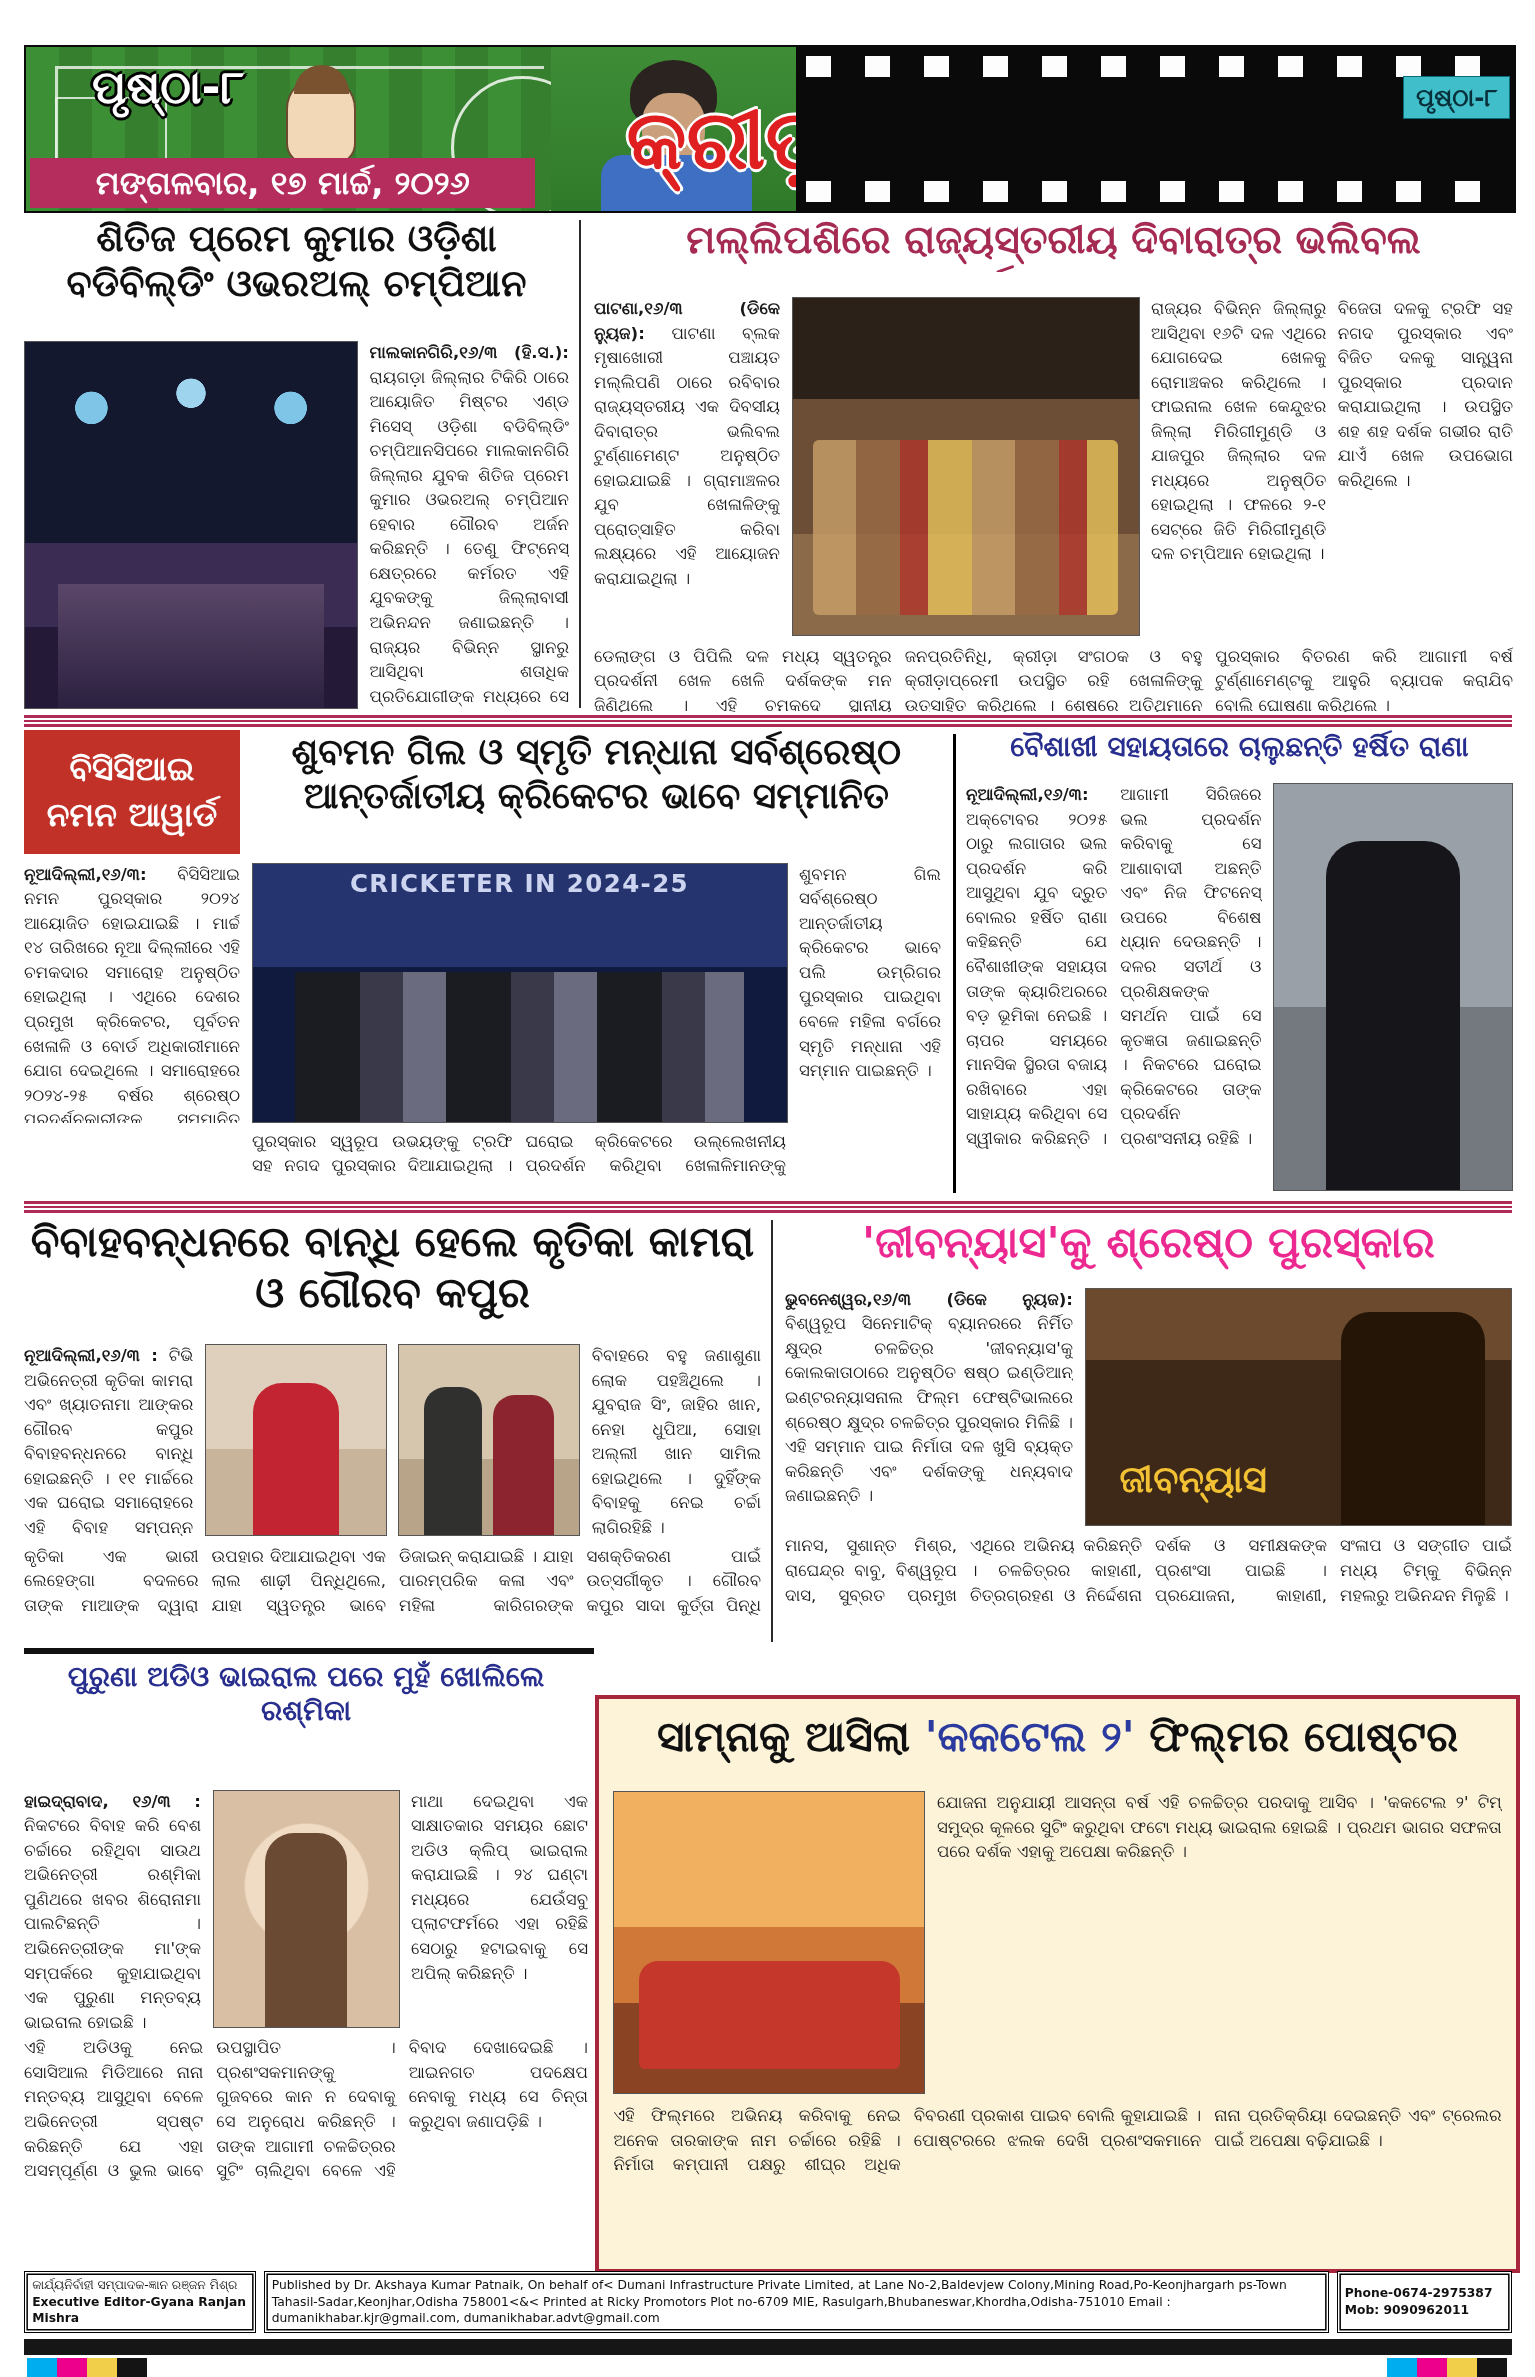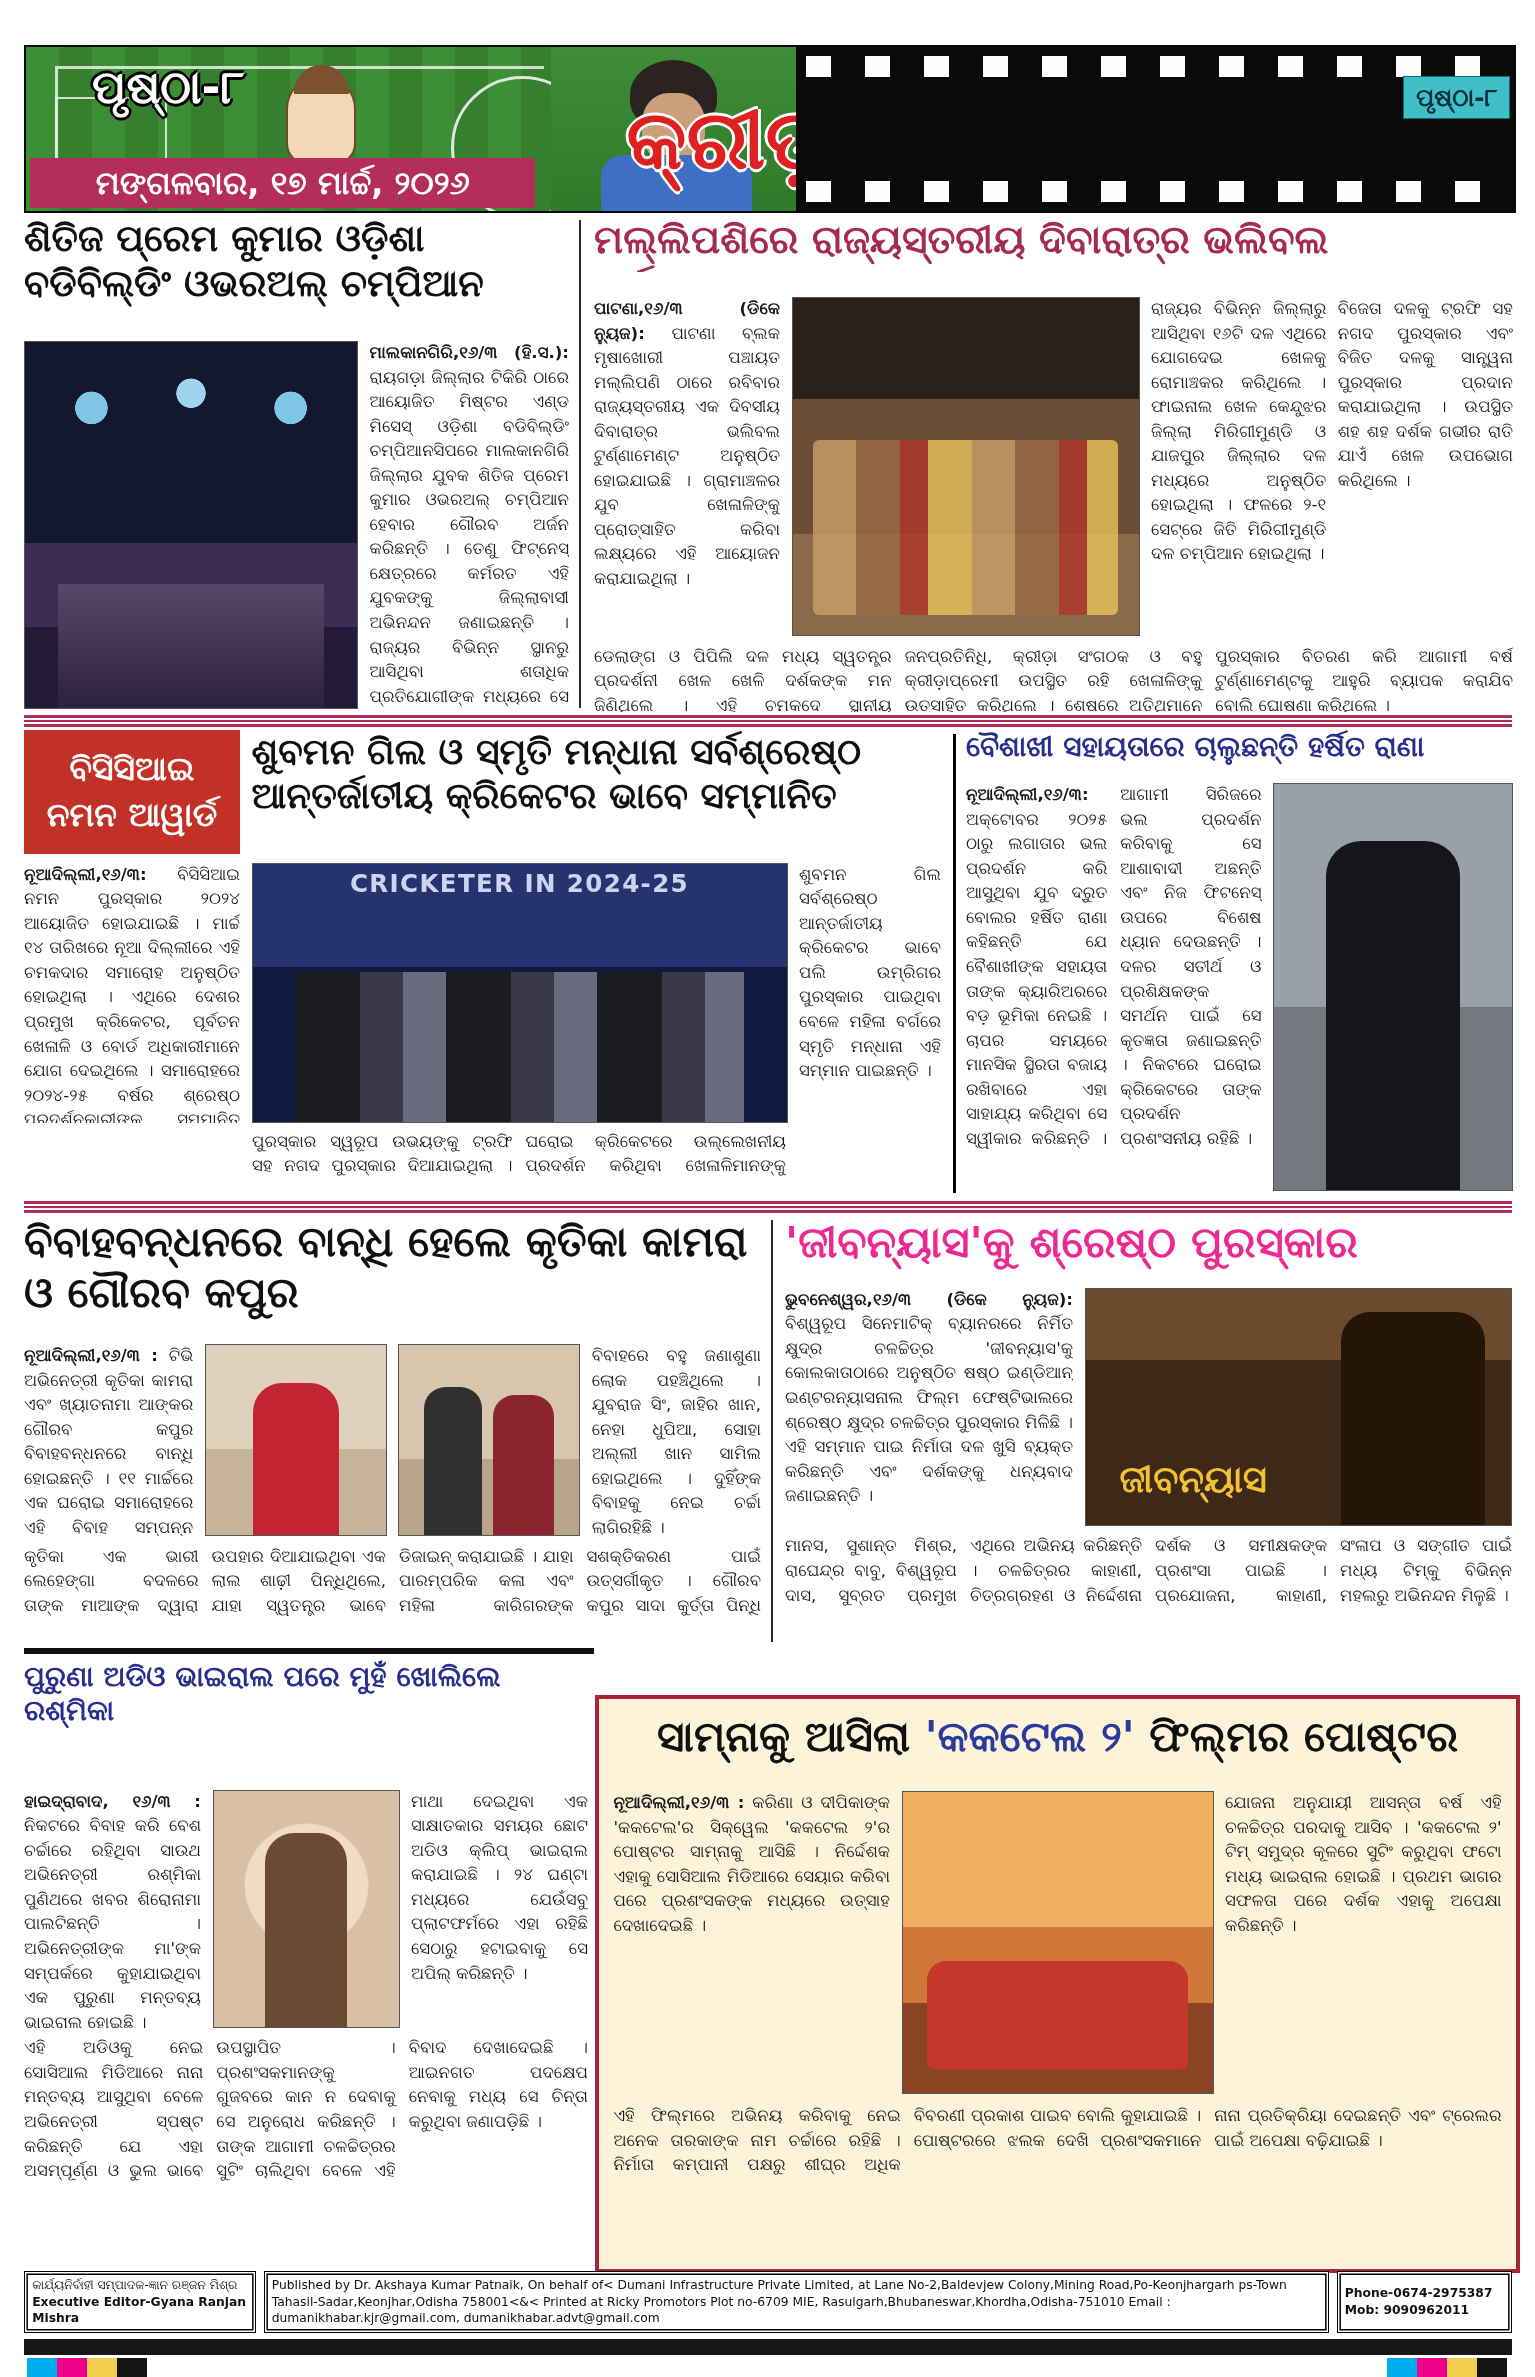--- a/index.html
+++ b/index.html
@@ -36,21 +36,21 @@
                 color:#e02020;font-size:61px;font-weight:bold;margin-left:50px;}
   .celeb{flex:0 0 166px;border:1.4px solid #222;}
   .celeb.c1{background:linear-gradient(180deg,#caa5d8 0 30%,#e9d6ef 30% 55%,#c79ab8 55% 100%);}
   .celeb.c2{background:linear-gradient(180deg,#e8d8c8 0 35%,#d8b698 35% 60%,#a87858 60% 100%);}
   .page-tag-right{position:absolute;right:4.3px;top:29px;background:#40bfca;color:#08303a;font-weight:bold;
                   font-size:24.5px;padding:5.8px 11.5px;border:1.4px solid #0a6c78;}
 
   
   .band{position:absolute;left:24px;width:1488px;}
   article{position:absolute;top:0;overflow:hidden;}
-  .hl{font-weight:bold;line-height:1.22;margin:0;overflow:hidden;}
+  .hl{font-weight:bold;text-align:center;line-height:1.22;margin:0;overflow:hidden;}
   .hl.black{color:#101010;}
   .hl.crimson{color:#a62b52;}
   .hl.blue{color:#272e8d;}
   .hl.pink{color:#ec2990;}
   .txt{font-size:16.6px;line-height:1.48;text-align:justify;overflow:hidden;color:#191919;}
   .txt strong{font-weight:bold;}
   .row{display:flex;gap:11.5px;}
   .cols2{column-count:2;column-gap:13px;}
   .cols3{column-count:3;column-gap:13px;}
   .cols4{column-count:4;column-gap:13px;}
@@ -253,24 +253,20 @@
         <div class="txt" style="flex:1">ମାଥା ଦେଇଥିବା ଏକ ସାକ୍ଷାତକାର ସମୟର ଛୋଟ ଅଡିଓ କ୍ଲିପ୍ ଭାଇରାଲ କରାଯାଇଛି । ୨୪ ଘଣ୍ଟା ମଧ୍ୟରେ ଯେଉଁସବୁ ପ୍ଲାଟଫର୍ମରେ ଏହା ରହିଛି ସେଠାରୁ ହଟାଇବାକୁ ସେ ଅପିଲ୍ କରିଛନ୍ତି ।</div>
       </div>
       <div class="txt cols3" style="height:216px;margin-top:8.7px">ଏହି ଅଡିଓକୁ ନେଇ ସୋସିଆଲ ମିଡିଆରେ ନାନା ମନ୍ତବ୍ୟ ଆସୁଥିବା ବେଳେ ଅଭିନେତ୍ରୀ ସ୍ପଷ୍ଟ କରିଛନ୍ତି ଯେ ଏହା ଅସମ୍ପୂର୍ଣ୍ଣ ଓ ଭୁଲ ଭାବେ ଉପସ୍ଥାପିତ । ପ୍ରଶଂସକମାନଙ୍କୁ ଗୁଜବରେ କାନ ନ ଦେବାକୁ ସେ ଅନୁରୋଧ କରିଛନ୍ତି । ତାଙ୍କ ଆଗାମୀ ଚଳଚ୍ଚିତ୍ରର ସୁଟିଂ ଚାଲିଥିବା ବେଳେ ଏହି ବିବାଦ ଦେଖାଦେଇଛି । ଆଇନଗତ ପଦକ୍ଷେପ ନେବାକୁ ମଧ୍ୟ ସେ ଚିନ୍ତା କରୁଥିବା ଜଣାପଡ଼ିଛି ।</div>
     </article>
 
     <div class="cream-box" style="left:571px;top:35px;width:917px;height:570px">
       <h1 class="hl-mix" style="font-size:42px;height:69px;margin:13px 14.4px 0">
         <span>ସାମ୍ନାକୁ ଆସିଲା </span><span class="film">'କକଟେଲ ୨'</span><span> ଫିଲ୍ମର ପୋଷ୍ଟର</span>
       </h1>
       <div class="row" style="height:303px;margin:10px 14.4px 0">
-        <div class="txt" style="flex:1">
-          <strong>ନୂଆଦିଲ୍ଲୀ,୧୬/୩ :</strong>
-          <span>କରିଣା ଓ ଦୀପିକାଙ୍କ 'କକଟେଲ'ର ସିକ୍ୱେଲ 'କକଟେଲ ୨'ର ପୋଷ୍ଟର ସାମ୍ନାକୁ ଆସିଛି । ନିର୍ଦ୍ଦେଶକ ଏହାକୁ ସୋସିଆଲ ମିଡିଆରେ ସେୟାର କରିବା ପରେ ପ୍ରଶଂସକଙ୍କ ମଧ୍ୟରେ ଉତ୍ସାହ ଦେଖାଦେଇଛି ।</span>
-        </div>
         <div class="ph ph-car" style="flex:0 0 310px"></div>
         <div class="txt" style="flex:1">ଯୋଜନା ଅନୁଯାୟୀ ଆସନ୍ତା ବର୍ଷ ଏହି ଚଳଚ୍ଚିତ୍ର ପରଦାକୁ ଆସିବ । 'କକଟେଲ ୨' ଟିମ୍ ସମୁଦ୍ର କୂଳରେ ସୁଟିଂ କରୁଥିବା ଫଟୋ ମଧ୍ୟ ଭାଇରାଲ ହୋଇଛି । ପ୍ରଥମ ଭାଗର ସଫଳତା ପରେ ଦର୍ଶକ ଏହାକୁ ଅପେକ୍ଷା କରିଛନ୍ତି ।</div>
       </div>
       <div class="txt cols3" style="height:137px;margin:10px 14.4px 0">ଏହି ଫିଲ୍ମରେ ଅଭିନୟ କରିବାକୁ ନେଇ ଅନେକ ତାରକାଙ୍କ ନାମ ଚର୍ଚ୍ଚାରେ ରହିଛି । ନିର୍ମାତା କମ୍ପାନୀ ପକ୍ଷରୁ ଶୀଘ୍ର ଅଧିକ ବିବରଣୀ ପ୍ରକାଶ ପାଇବ ବୋଲି କୁହାଯାଇଛି । ପୋଷ୍ଟରରେ ଝଲକ ଦେଖି ପ୍ରଶଂସକମାନେ ନାନା ପ୍ରତିକ୍ରିୟା ଦେଇଛନ୍ତି ଏବଂ ଟ୍ରେଲର ପାଇଁ ଅପେକ୍ଷା ବଢ଼ିଯାଇଛି ।</div>
     </div>
   </section>
 
   <div class="footer">
     <div class="fbox" style="flex:0 0 216px">
       <div class="small">କାର୍ଯ୍ୟନିର୍ବାହୀ ସମ୍ପାଦକ-ଜ୍ଞାନ ରଞ୍ଜନ ମିଶ୍ର</div>

